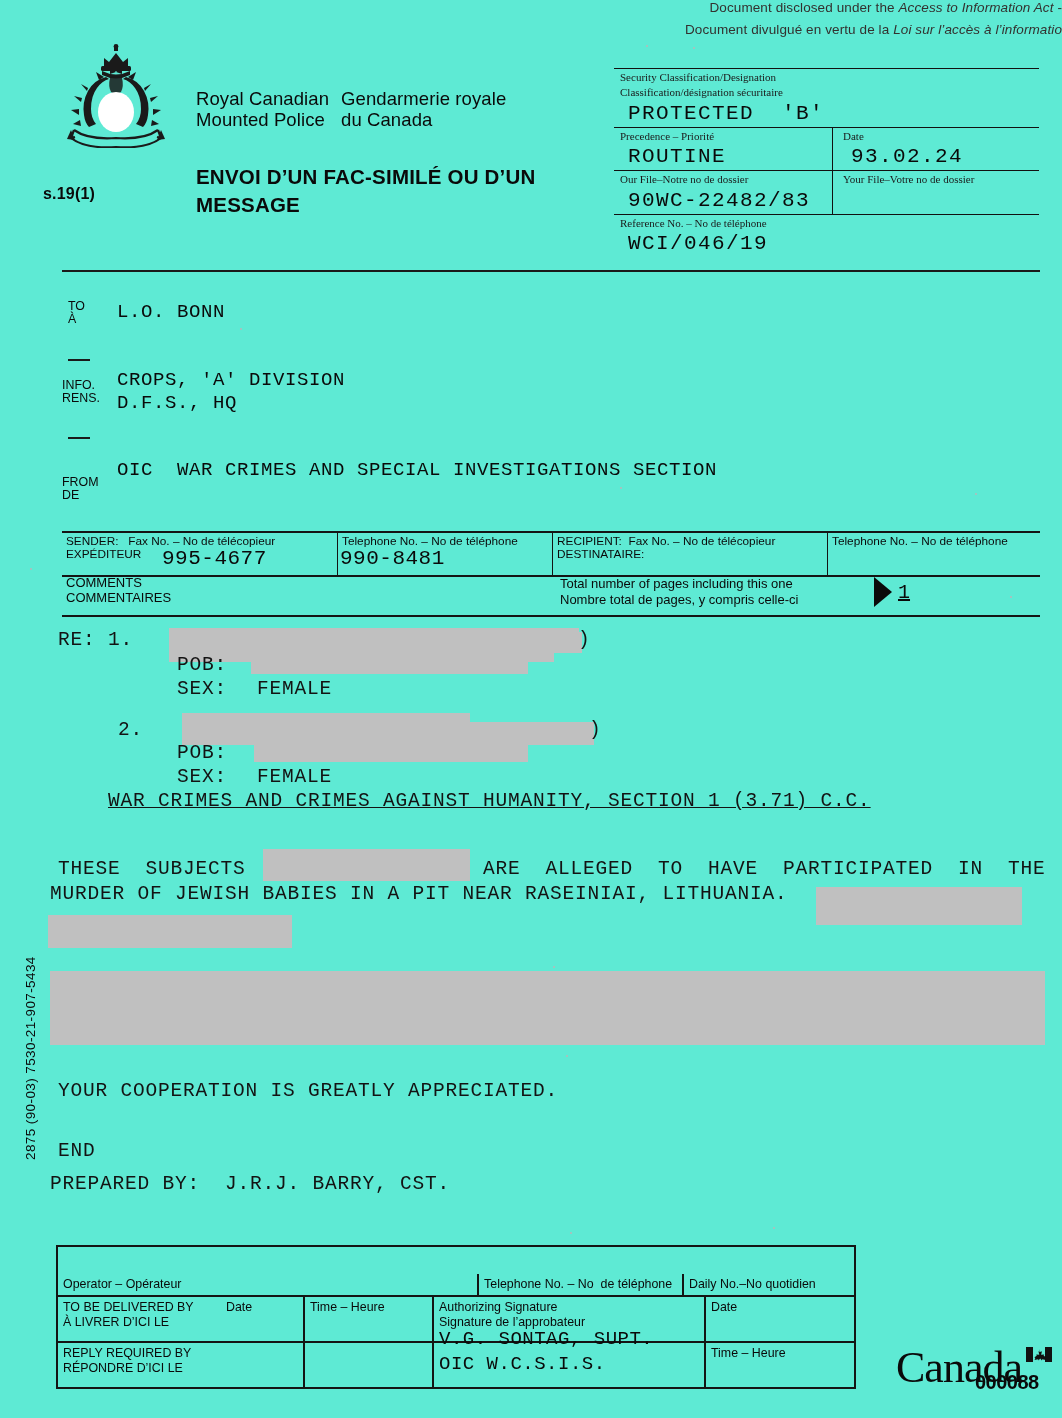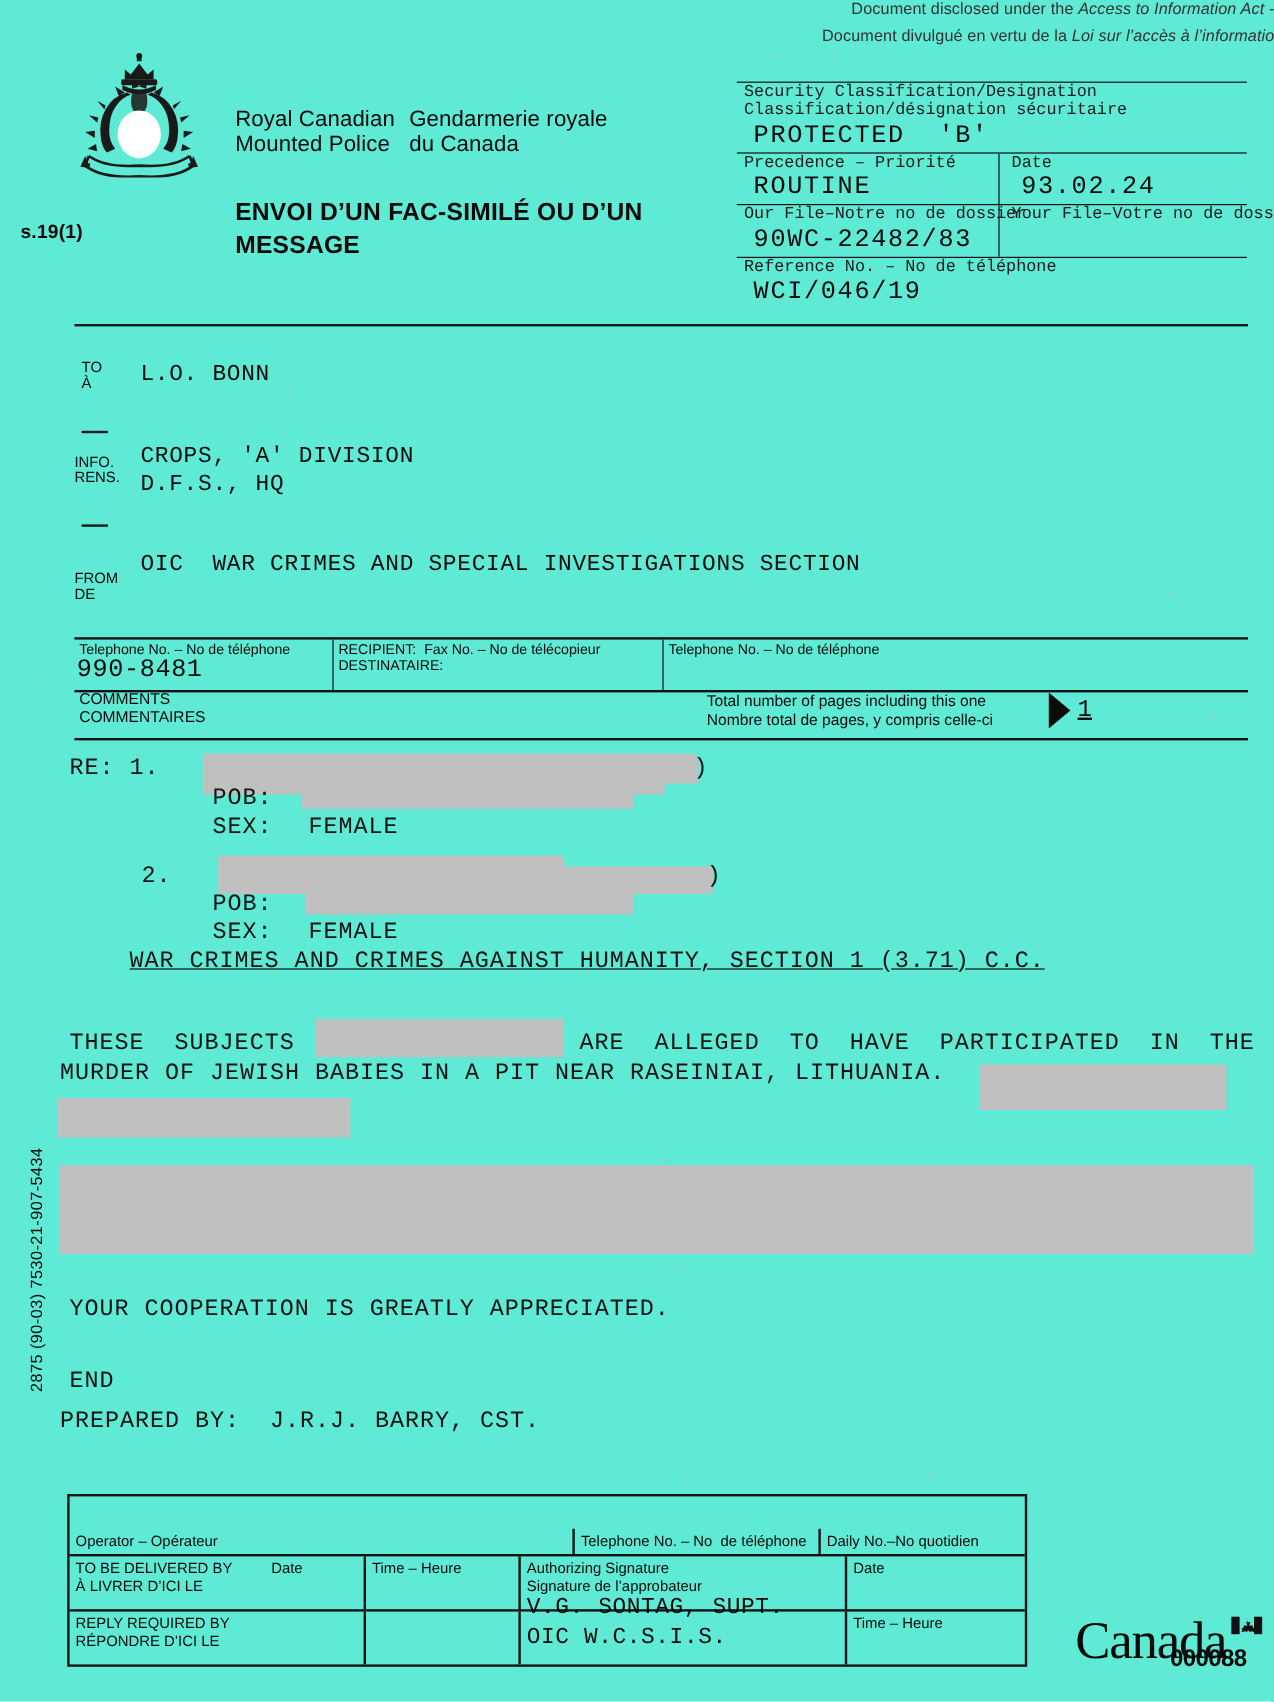--- a/index.html
+++ b/index.html
@@ -28,21 +28,21 @@
     white-space: nowrap;
     letter-spacing: 0.1px;
   }
   .atip .it { font-style: italic; }
   #atip-en { top: 0px; }
   #atip-fr { top: 22px; }
 
   
   .section-stamp {
     position: absolute;
-    left: 17px;
+    left: 43px;
     top: 185px;
     font-size: 16px;
     font-weight: bold;
     font-family: "Liberation Sans", sans-serif;
     letter-spacing: 0.2px;
   }
 
   
   .crest {
     position: absolute;
@@ -83,23 +83,23 @@
     left: 614px;
     top: 68px;
     width: 425px;
   }
   .cls-rule {
     border-top: 1.6px solid #111;
     height: 0;
   }
   .cls-row { position: relative; }
   .cls-lbl {
-    font-size: 14px;
+    font-size: 11px;
     line-height: 13.4px;
-    font-family: Liberation Mono, monospace;
+    font-family: Liberation Serif, serif;
     color: #1a1a1a;
     padding-left: 6px;
     padding-top: 2px;
     white-space: pre;
   }
   .cls-val {
     font-family: "Liberation Mono", monospace;
     font-size: 21px;
     line-height: 27px;
     letter-spacing: 1.4px;
@@ -189,21 +189,21 @@
     position: absolute;
     left: 4px;
     top: 2px;
     font-size: 13px;
     line-height: 15px;
     font-family: "Liberation Sans", sans-serif;
     white-space: pre;
   }
   .pages-lbl {
     position: absolute;
-    left: 527px;
+    left: 498px;
     top: 3px;
     font-size: 13px;
     line-height: 15.5px;
     font-family: "Liberation Sans", sans-serif;
     white-space: pre;
   }
   .pages-arrow {
     position: absolute;
     left: 812px;
     top: 4px;
@@ -449,20 +449,25 @@
   <div class="addr-val" style="left:117px; top:391px;">D.F.S., HQ</div>
 
   <div class="addr-dash" style="top:437px;"></div>
 
   <div class="addr-tag" style="left:62px; top:476px;"><span>FROM</span>
 <span>DE</span></div>
   <div class="addr-val" style="left:117px; top:458px;">OIC  WAR CRIMES AND SPECIAL INVESTIGATIONS SECTION</div>
 
   <div class="faxtable">
     <div class="faxrow">
+      <div class="faxcell" style="width:275px;">
+        <div class="fax-lbl"><span>SENDER:</span>   <span>Fax No. – No de télécopieur</span>
+<span>EXPÉDITEUR</span></div>
+        <div class="fax-num" style="left:100px; top:14px;">995-4677</div>
+      </div>
       <div class="faxcell" style="width:215px;">
         <div class="fax-lbl">Telephone No. – No de téléphone</div>
         <div class="fax-num" style="left:2px; top:14px;">990-8481</div>
       </div>
       <div class="faxcell" style="width:275px;">
         <div class="fax-lbl"><span>RECIPIENT:</span>  <span>Fax No. – No de télécopieur</span>
 <span>DESTINATAIRE:</span></div>
         <div class="fax-num" style="left:100px; top:14px;"></div>
       </div>
       <div class="faxcell" style="width:213px;">

